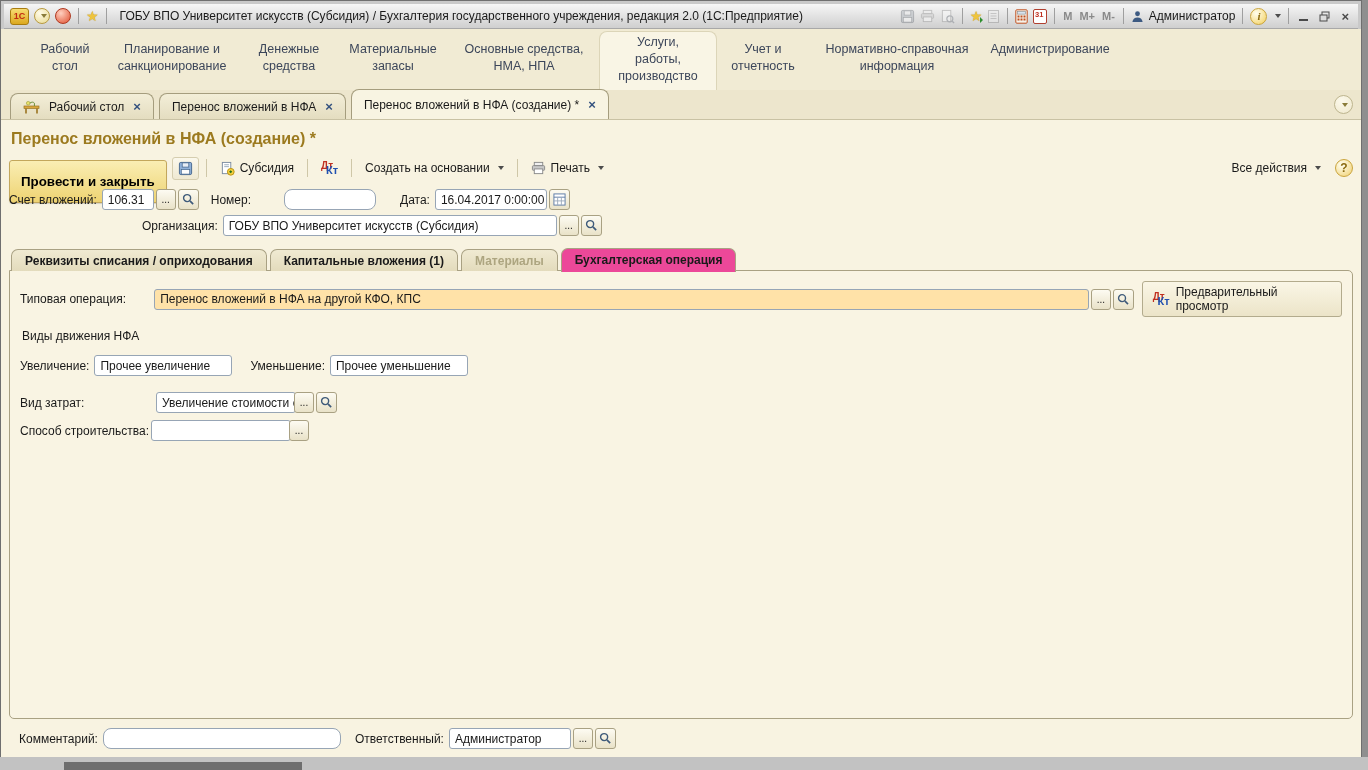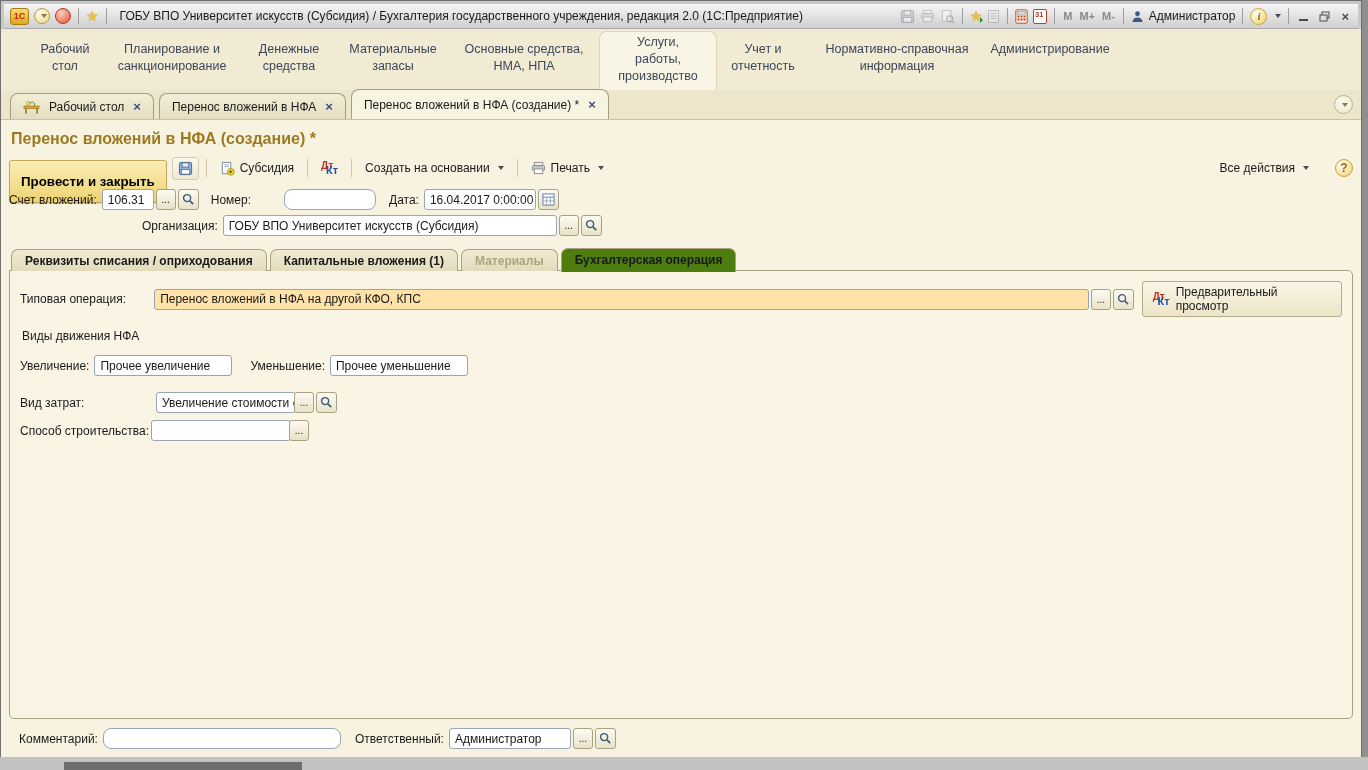--- a/index.html
+++ b/index.html
@@ -55,38 +55,38 @@
   
   .content { position:relative; height:638px; background:#f8f3e1; padding:0 8px; }
   .page-title { color:#9c7a1f; font-size:16px; font-weight:bold; padding:10px 0 6px 2px; }
   .cmdbar { display:flex; align-items:center; gap:5px; height:28px; }
   .btn-primary { background:linear-gradient(#faeeb4,#eed372); border:1px solid #c3a75c; border-radius:3px;
                  font-weight:bold; padding:13px 11px; box-shadow:0 1px 1px rgba(0,0,0,.15);margin-top:26px; }
   .icon-btn { display:flex; align-items:center; justify-content:center; gap:4px; padding:3px 5px;
               border:1px solid #d5cdaf; border-radius:3px; background:linear-gradient(#fbf8ec,#efe9d2); }
   .flat-btn { display:flex; align-items:center; gap:5px; padding:3px 6px; border-radius:3px; }
   .sep-v { width:1px; height:18px; background:#cfc7a8; margin:0 2px; }
-  .cmd-right { margin-left:auto; display:flex; align-items:center; gap:20px; }
+  .cmd-right { margin-left:auto; display:flex; align-items:center; gap:8px; }
   .helpcirc { width:18px; height:18px; border-radius:50%; border:1px solid #caa43c;
               background:radial-gradient(circle at 35% 30%, #fffef0, #f0d070);
               color:#8a6a10; font-weight:bold; display:flex; align-items:center; justify-content:center; }
   
   .frow { display:flex; align-items:center; margin-top:7px; }
   .lbl { margin-right:5px; white-space:nowrap; }
   .inp { background:#fff; border:1px solid #97a5b5; border-radius:3px; height:21px;
          padding:2px 5px; display:flex; align-items:center; white-space:nowrap; overflow:hidden; }
   .inp.hl { background:#ffe2a8; }
   .sq-btn { height:21px; min-width:20px; margin-left:2px; display:flex; align-items:center; justify-content:center;
             border:1px solid #a9a183; border-radius:3px; background:linear-gradient(#fdfbf2,#e9e2c8);
             font-size:10px; padding:0 3px; }
   
   .form-tabs { display:flex; align-items:flex-end; margin-top:12px; padding-left:2px; gap:3px; position:relative; z-index:2; }
   .ftab { padding:4px 13px 3px 13px; border:1px solid #a9a183; border-bottom:none; border-radius:7px 7px 0 0;
           background:linear-gradient(#f0ead2,#e3dbbc); white-space:nowrap;font-weight:bold; }
-  .ftab.active { background:#4d7c0f; padding-bottom:5px; margin-bottom:-1px; }
+  .ftab.active { background:#ec4899; padding-bottom:5px; margin-bottom:-1px; }
   .ftab.disabled { color:#ada580; }
   .panel { border:1px solid #a9a183; border-radius:0 5px 5px 5px; background:#f9f4e3;
            height:449px; margin-top:-1px; padding:10px 10px; position:relative; z-index:1; }
   .lbl-fix { width:132px; margin-right:4px; white-space:nowrap; }
   .dtkt { position:relative; width:17px; height:15px; flex:none; }
   .dtkt .d { position:absolute; top:0; left:0; font-size:10px; font-weight:bold; color:#c03020; line-height:1; }
   .dtkt .k { position:absolute; bottom:0; right:0; font-size:11px; font-weight:bold; color:#2050b0; line-height:1; }
   .preview-btn { display:flex; align-items:center; gap:6px; margin-left:8px; padding:3px 10px;
                  border:1px solid #b3ab8d; border-radius:3px; background:linear-gradient(#faf6e6,#ece4c8); }
   .section-lbl { margin:12px 0 2px 2px; }
@@ -312,21 +312,21 @@
       <div class="inp" style="width:52px">106.31</div>
       <span class="sq-btn">...</span>
       <span class="sq-btn">
         <svg width="13" height="13" viewBox="0 0 14 14">
             <circle cx="5.5" cy="5.5" r="3.8" fill="none" stroke="#3e5a7a" stroke-width="1.5"></circle>
             <line x1="8.5" y1="8.5" x2="12" y2="12" stroke="#3e5a7a" stroke-width="1.8"></line>
           </svg>
       </span>
       <span class="lbl" style="margin-left:12px">Номер:</span>
       <div class="inp" style="width:92px;margin-left:28px;border-radius:8px"></div>
-      <span class="lbl" style="margin-left:13px">Дата:</span>
+      <span class="lbl" style="margin-left:24px">Дата:</span>
       <div class="inp" style="width:112px">16.04.2017  0:00:00</div>
       <span class="sq-btn">
         <svg width="13" height="13" viewBox="0 0 14 14">
             <rect x="1" y="1" width="12" height="12" fill="#fff" stroke="#5a79a5"></rect>
             <line x1="1" y1="4.5" x2="13" y2="4.5" stroke="#5a79a5"></line>
             <line x1="5" y1="4.5" x2="5" y2="13" stroke="#9aaabb"></line>
             <line x1="9" y1="4.5" x2="9" y2="13" stroke="#9aaabb"></line>
             <line x1="1" y1="8.5" x2="13" y2="8.5" stroke="#9aaabb"></line>
           </svg>
       </span>

